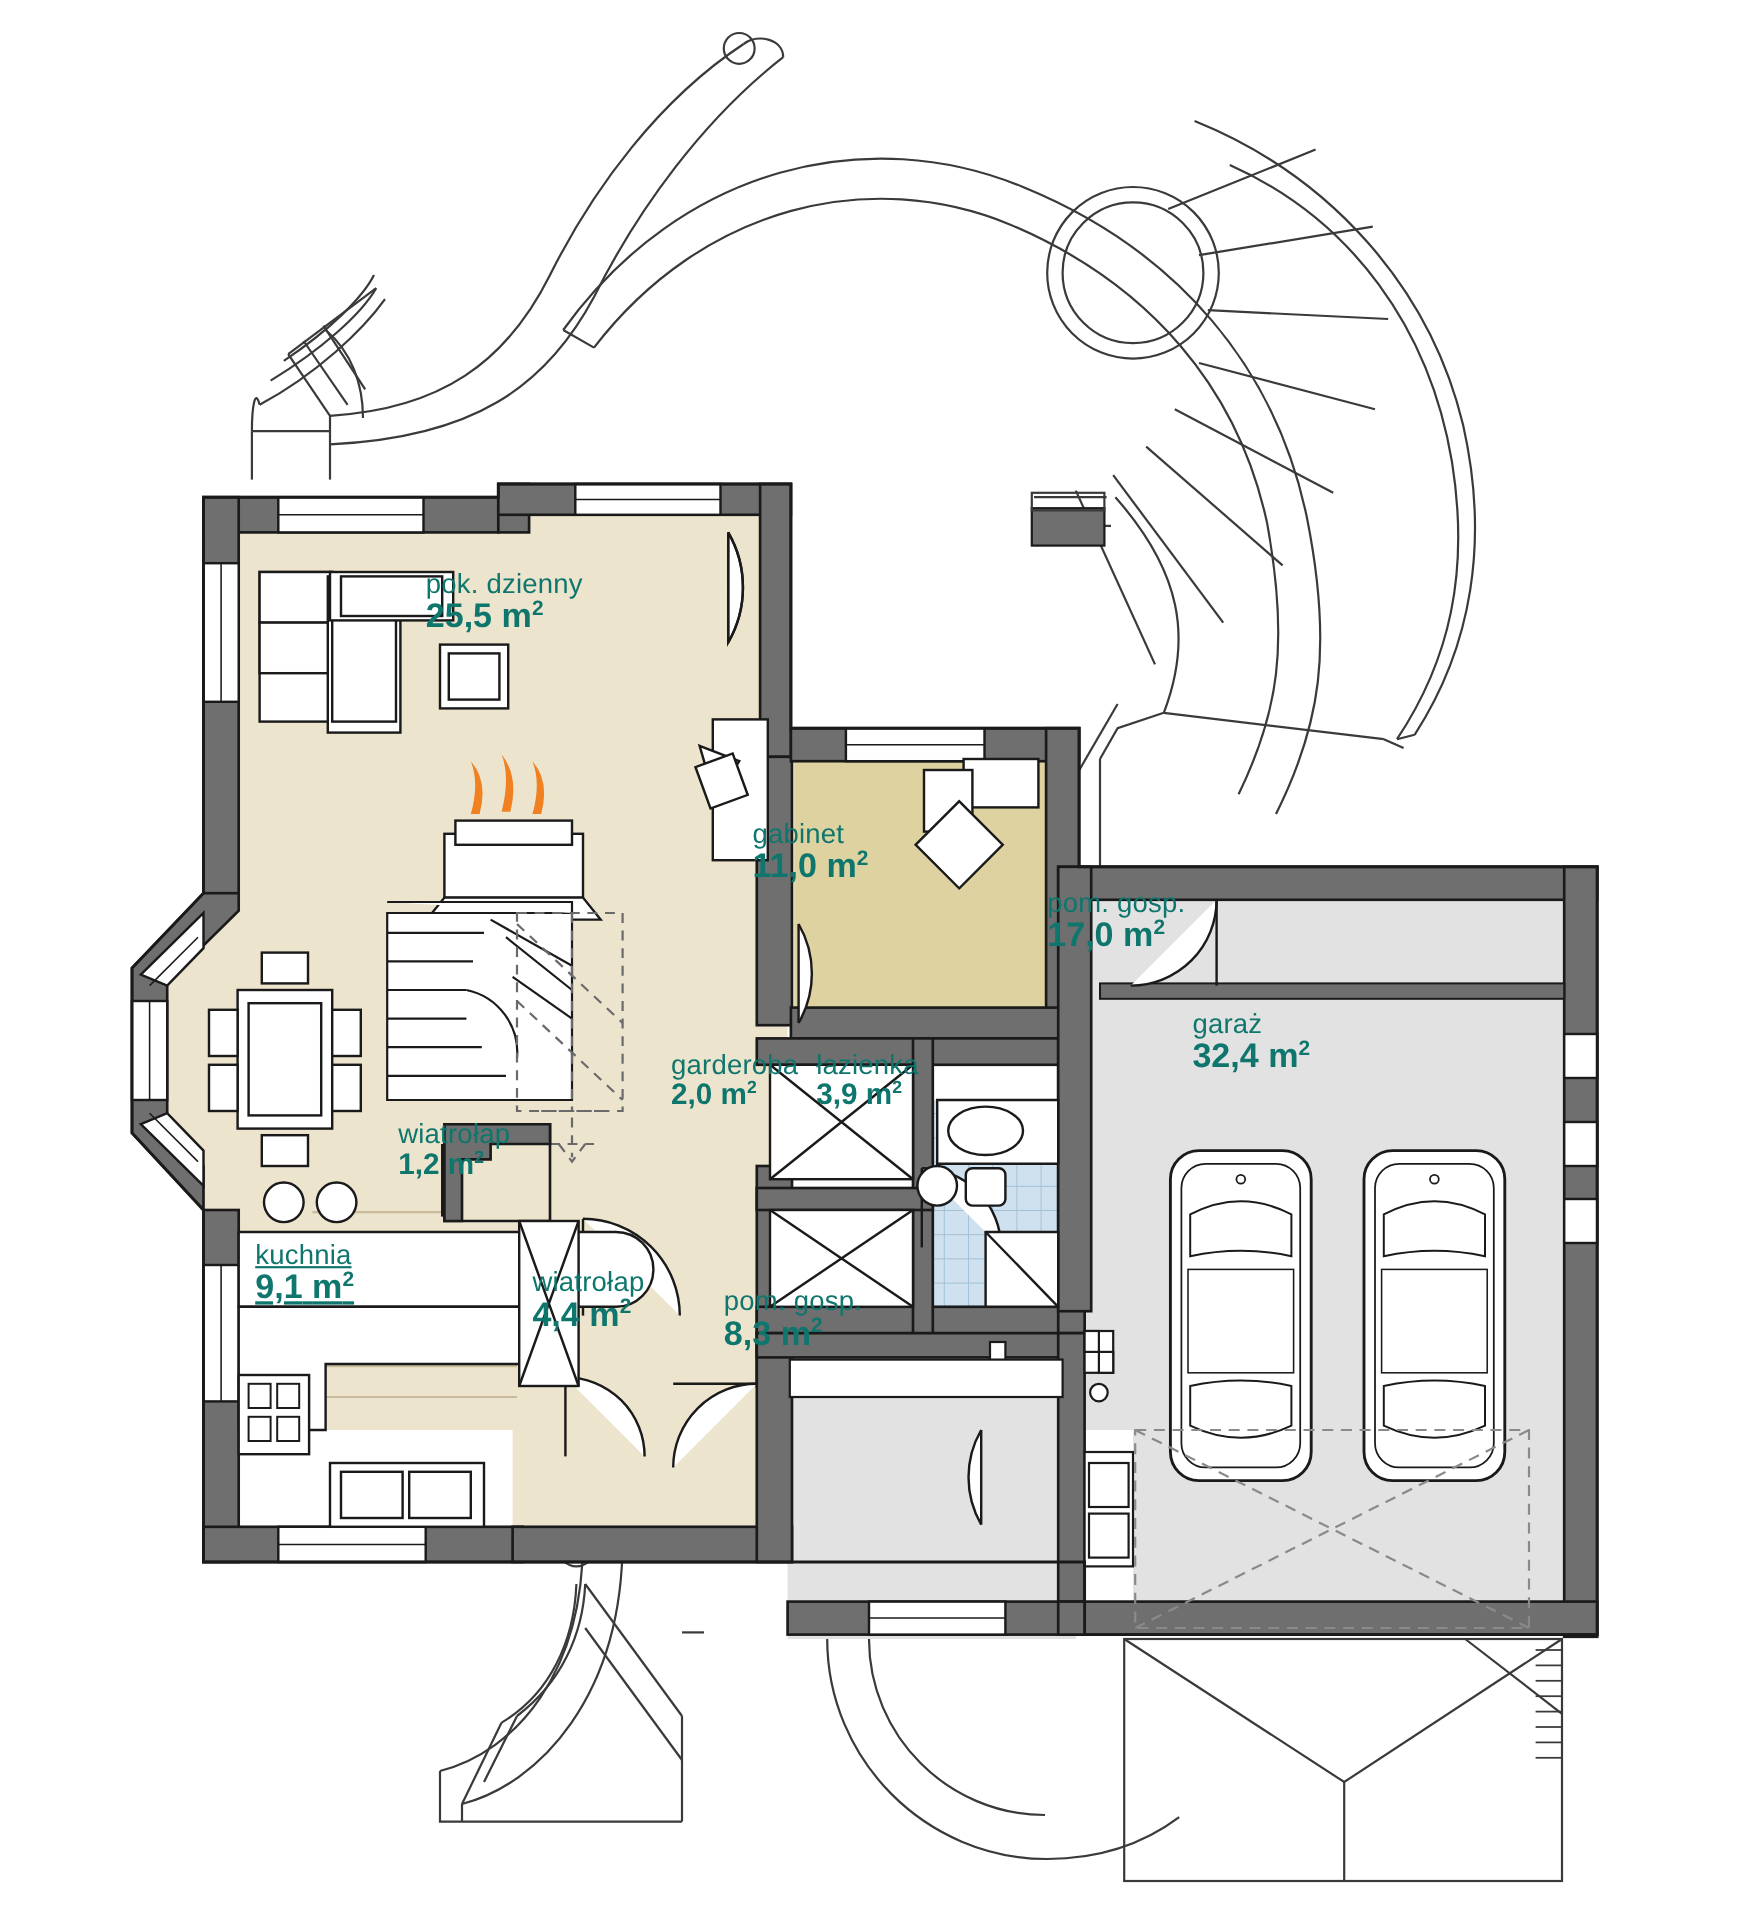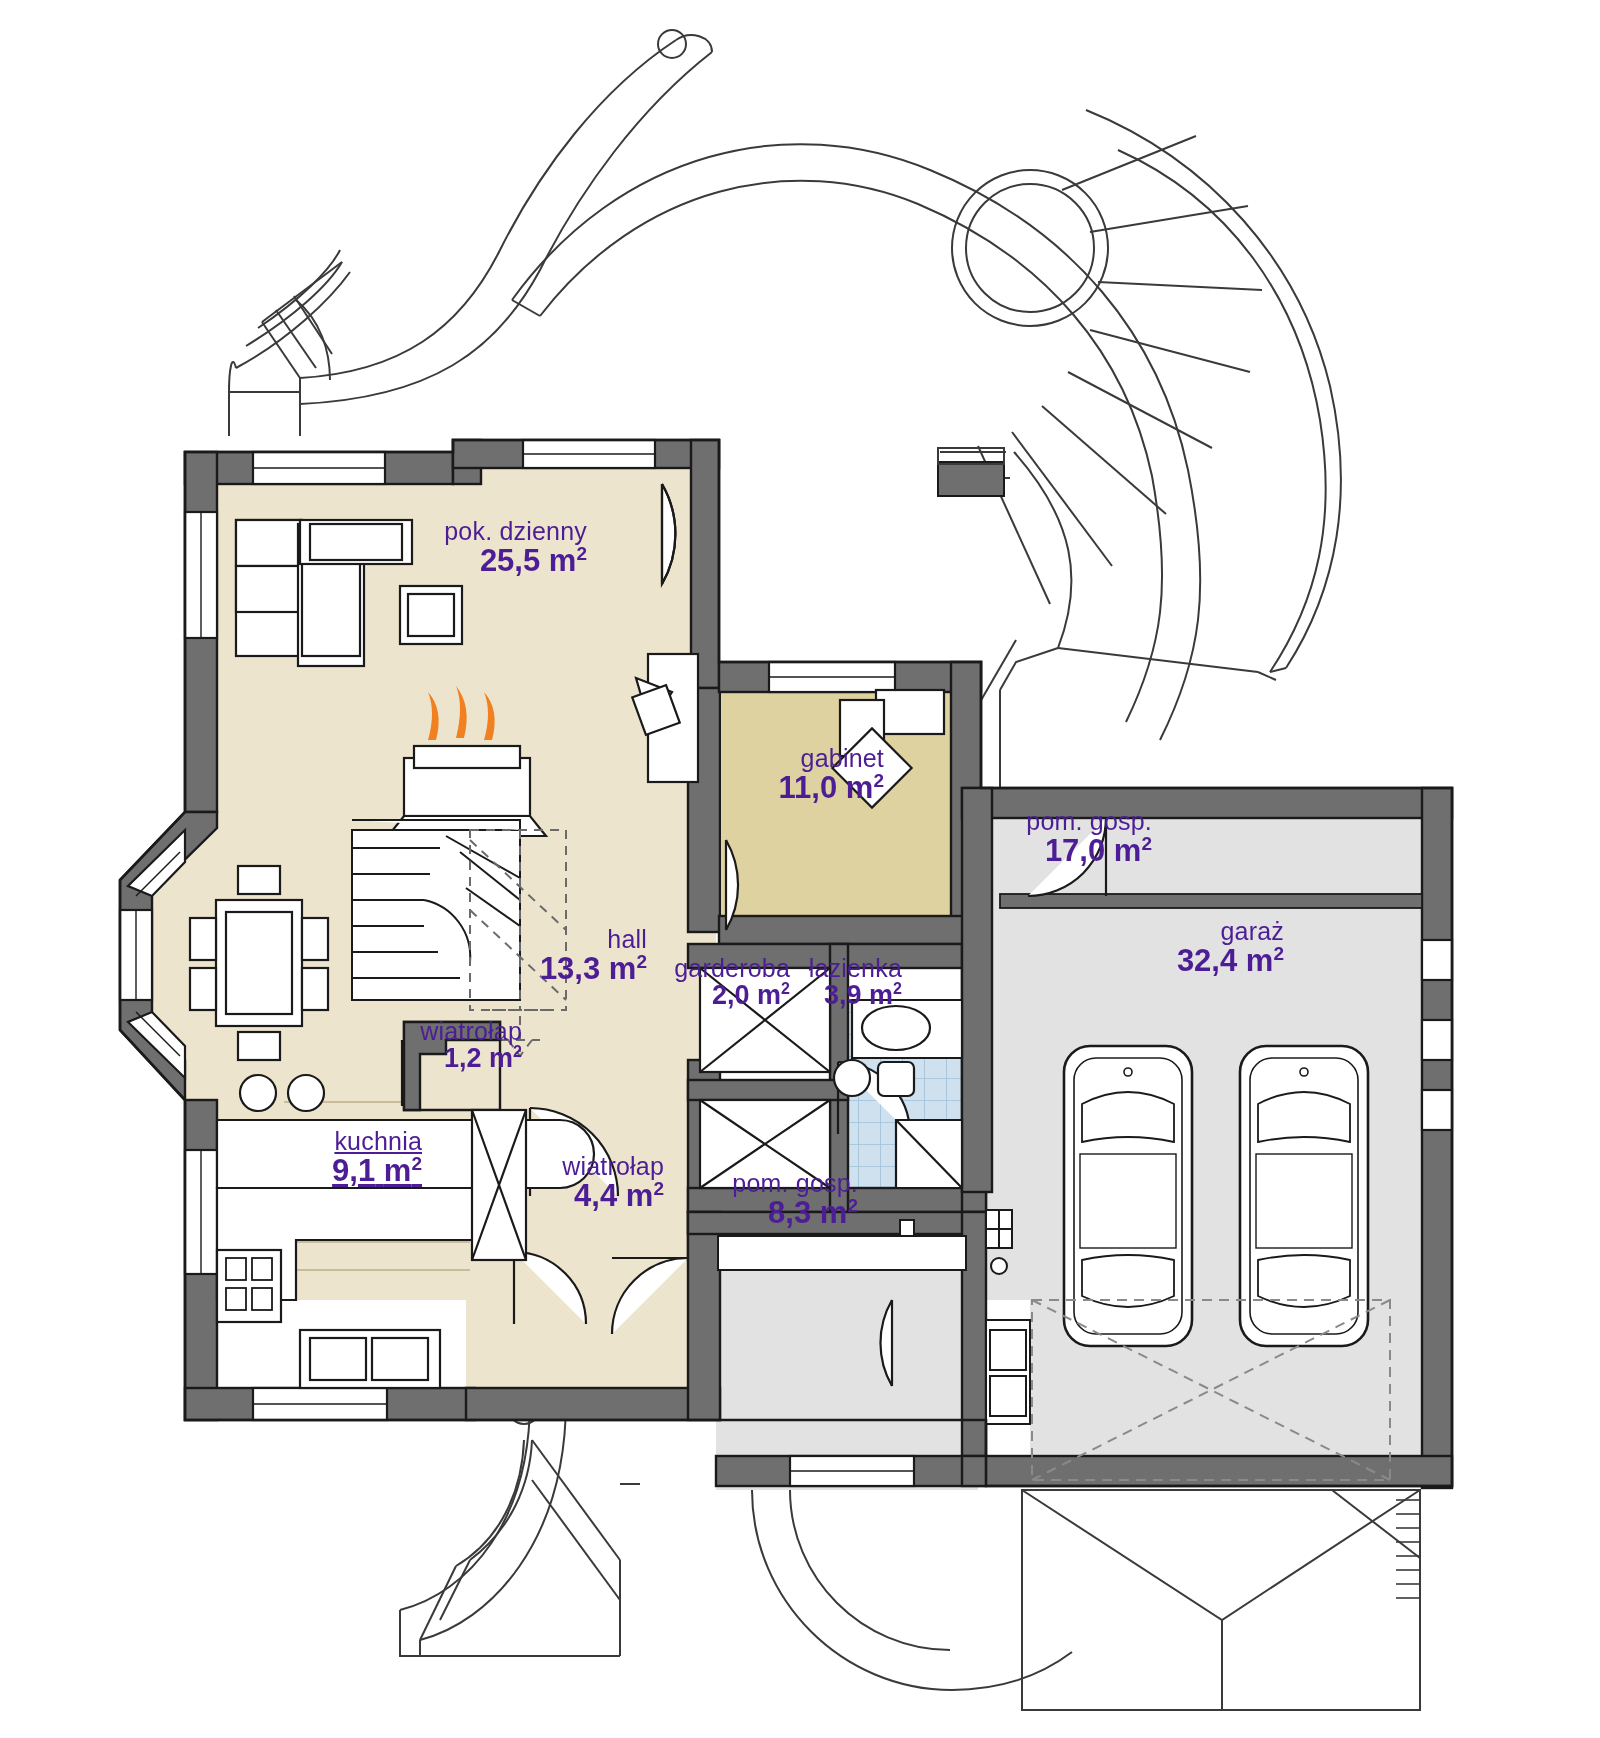--- a/index.html
+++ b/index.html
@@ -1,19 +1,19 @@
 <!DOCTYPE html>
 <html><head>
 <meta charset="utf-8">
 <style>
   html,body{margin:0;padding:0;background:#ffffff;}
   body{font-family:"Liberation Sans", sans-serif;}
   #plan{position:relative;width:1600px;height:1738px;background:#ffffff;overflow:hidden;}
   svg{display:block;}
-  .lbl{position:absolute;text-align:right;color:#4c1d95;line-height:1.05;}
+  .lbl{position:absolute;text-align:left;color:#0f766e;line-height:1.05;}
   .lbl .nm{font-size:25px;font-weight:400;letter-spacing:.2px;white-space:nowrap;}
   .lbl .ar{font-size:31px;font-weight:700;white-space:nowrap;}
   .lbl .ar sup{font-size:19px;font-weight:700;vertical-align:super;}
   .sm .nm{font-size:25px;}
   .sm .ar{font-size:27px;}
   .sm .ar sup{font-size:16px;}
 </style>
 </head>
 <body>
 
@@ -402,24 +402,20 @@
   <div class="nm">pok. dzienny</div>
   <div class="ar"><span>25,5</span> <span>m</span><sup>2</sup></div>
 </div>
 
 <div class="lbl" style="left:684px;top:745px;width:200px;">
   <div class="nm">gabinet</div>
   <div class="ar"><span>11,0</span> <span>m</span><sup>2</sup></div>
 </div>
 
 
-<div class="lbl" style="left:457px;top:926px;width:190px;">
-  <div class="nm">hall</div>
-  <div class="ar"><span>13,3</span> <span>m</span><sup>2</sup></div>
-</div>
 
 <div class="lbl sm" style="left:610px;top:955px;width:180px;">
   <div class="nm">garderoba</div>
   <div class="ar"><span>2,0</span> <span>m</span><sup>2</sup></div>
 </div>
 
 <div class="lbl sm" style="left:742px;top:955px;width:160px;">
   <div class="nm">łazienka</div>
   <div class="ar"><span>3,9</span> <span>m</span><sup>2</sup></div>
 </div>

